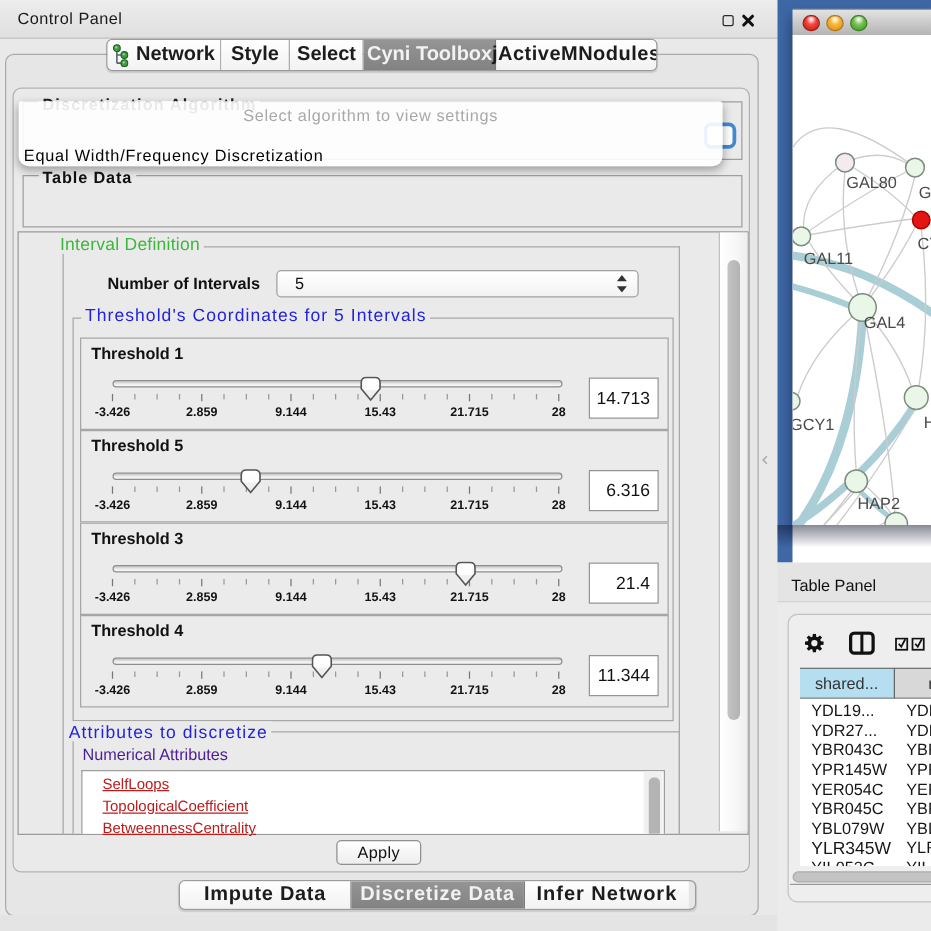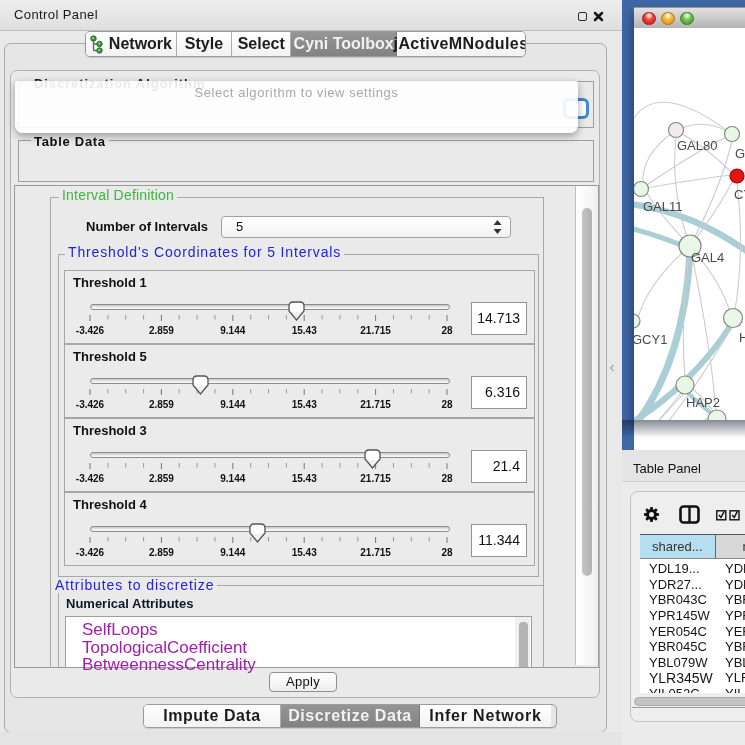--- a/index.html
+++ b/index.html
@@ -11,21 +11,21 @@
   .combo .ctext{position:absolute;left:10px;top:3px;}
   .updown{position:absolute;width:9px;}
   .seg{position:absolute;top:0;bottom:0;display:flex;align-items:center;justify-content:center;font-size:16px;font-weight:bold;color:#1c1c1c;border-right:1px solid #aeaeae;background:linear-gradient(#ffffff,#f2f2f2);}
   .segdark{background:linear-gradient(#959595,#828282);color:#f2f2f2;border-right:1px solid #7a7a7a;}
   .tblock{position:absolute;left:64px;width:469px;height:72px;background:#ebebeb;border:1px solid #a6a6a6;}
   .tlabel{position:absolute;left:8px;top:4px;font-size:13px;font-weight:bold;color:#111;}
   .track{position:absolute;left:25px;top:33px;width:358px;height:4px;border:1px solid #8d8d8d;border-radius:3px;background:linear-gradient(#c3c3c3,#ececec 55%,#fafafa);}
   .vbox{position:absolute;left:406px;top:31px;width:48px;height:31px;background:#fff;border:1px solid #949494;font-size:14px;color:#111;text-align:right;line-height:31px;padding-right:6px;}
   .ticklabels{position:absolute;top:54px;left:0;width:100%;font-size:10px;font-weight:bold;color:#111;}
   .ticklabels span{position:absolute;transform:translateX(-50%);}
-  .listitem{font-size:17px;color:#a21caf;}
+  .listitem{font-size:12px;color:#b91c1c;text-decoration:underline;}
 </style>
 </head>
 <body>
 <div id="stage">
 
   <div class="abs" style="left:0;top:0;width:622px;height:745px;background:#e9e9e9;"></div>
 
   <div class="abs" style="left:0;top:0;width:622px;height:30px;background:linear-gradient(#ededed,#dfdfdf);border-bottom:1px solid #bdbdbd;"></div>
   <div class="abs" style="left:14px;top:7px;font-size:13px;letter-spacing:0.4px;color:#1a1a1a;">Control Panel</div>
   <div class="abs" style="left:578px;top:12px;width:7px;height:7px;border:1.5px solid #2b2b2b;border-radius:2px;"></div>
@@ -66,21 +66,21 @@
 
   <div class="abs" style="left:18px;top:140px;width:574px;height:40px;border:1px solid #9f9f9f;"></div>
   <div class="grouptitle" style="left:31px;top:134px;background:#eaeaea;padding:0 3px;font-weight:bold;letter-spacing:0.7px;color:#111;">Table Data</div>
 
   <div class="abs" style="left:14px;top:185px;width:583px;height:481px;background:#eaeaea;border:1px solid #9a9a9a;"></div>
 
   <div class="abs" style="left:575px;top:186px;width:22px;height:479px;background:linear-gradient(to right,#ffffff,#f7f7f7 60%,#ededed);border-left:1px solid #c0c0c0;"></div>
   <div class="abs" style="left:582px;top:208px;width:10px;height:368px;background:linear-gradient(to right,#c4c4c4,#b2b2b2);border-radius:5px;"></div>
 
   <div class="abs" style="left:50px;top:197px;width:492px;height:470px;border:1px solid #a8a8a8;border-bottom:none;"></div>
-  <div class="grouptitle" style="left:59px;top:186.5px;background:#eaeaea;padding:0 3px;color:#3cb83c;font-size:14px;letter-spacing:0.2px;">Interval Definition</div>
+  <div class="grouptitle" style="left:45px;top:186.5px;background:#eaeaea;padding:0 3px;color:#3cb83c;font-size:14px;letter-spacing:0.2px;">Interval Definition</div>
 
   <div class="abs" style="left:86px;top:219px;font-size:13px;font-weight:bold;color:#111;">Number of Intervals</div>
   <div class="combo" style="left:221px;top:216px;width:288px;height:20px;">
     <span class="ctext" style="top:2px;left:14px;">5</span>
     <svg class="updown" style="right:8px;top:3px;" width="9" height="14" viewBox="0 0 9 14">
         <path d="M4.5,0 L8.5,5 L0.5,5 Z" fill="#333"></path>
         <path d="M4.5,14 L8.5,9 L0.5,9 Z" fill="#333"></path>
       </svg>
   </div>
 
@@ -271,21 +271,21 @@
             <stop offset="0.56" stop-color="#f1f1f1"></stop>
             <stop offset="1" stop-color="#ededed"></stop>
           </linearGradient>
         </defs>
     </svg>
     <div class="vbox">11.344</div>
   </div>
 
   <div class="abs" style="left:58px;top:585px;width:484px;height:81px;border:1px solid #a8a8a8;border-bottom:none;"></div>
   <div class="grouptitle" style="left:52px;top:577px;background:#eaeaea;padding:0 3px;color:#2222dd;font-size:14px;letter-spacing:0.9px;">Attributes to discretize</div>
-  <div class="abs" style="left:66px;top:596px;font-size:13px;font-weight:bold;color:#0f172a;">Numerical Attributes</div>
+  <div class="abs" style="left:66px;top:596px;font-size:13px;font-weight:normal;color:#4c1d95;">Numerical Attributes</div>
 
   <div class="abs" style="left:65px;top:616px;width:465px;height:50px;background:#fff;border:1px solid #9e9e9e;border-bottom:none;">
     <div class="abs" style="right:1px;top:0;width:15px;height:50px;background:#f0f0f0;"></div>
     <div class="abs" style="right:3px;top:5px;width:9px;height:45px;background:#b4b4b4;border-radius:4px 4px 0 0;"></div>
     <div class="listitem abs" style="left:16px;top:3px;">SelfLoops</div>
     <div class="listitem abs" style="left:16px;top:20.5px;">TopologicalCoefficient</div>
     <div class="listitem abs" style="left:16px;top:38px;">BetweennessCentrality</div>
   </div>
 
   <div class="abs" style="left:269px;top:672px;width:66px;height:18px;background:linear-gradient(#ffffff,#ededed);border:1px solid #8f8f8f;border-radius:4px;font-size:13px;color:#111;text-align:center;line-height:18px;letter-spacing:0.3px;">Apply</div>
@@ -297,20 +297,21 @@
   </div>
 
   <div class="abs" style="left:0;top:732px;width:622px;height:13px;background:#e4e4e4;"></div>
 
   <svg class="abs" style="left:609px;top:364px;" width="6" height="8" viewBox="0 0 6 8">
       <path d="M4.5,1 L1.5,4 L4.5,7" fill="none" stroke="#a8a8a8" stroke-width="1.2"></path>
     </svg>
 
   <div class="abs" style="left:15px;top:81px;width:563px;height:52px;background:rgba(255,255,255,0.90);border-radius:2px 2px 8px 8px;box-shadow:0 3px 8px rgba(0,0,0,0.35);z-index:30;">
     <div style="position:absolute;left:0;top:3.5px;width:100%;text-align:center;font-size:13px;letter-spacing:0.55px;color:#a8a8a8;">Select algorithm to view settings</div>
+    <div style="position:absolute;left:4px;top:36px;font-size:13px;letter-spacing:0.64px;color:#000;">Equal Width/Frequency Discretization</div>
   </div>
 
   <div class="abs" style="left:622px;top:0;width:123px;height:450px;background:#3e67a5;"></div>
 
   <div class="abs" style="left:634px;top:7px;width:111px;height:413px;box-shadow:0 7px 10px rgba(5,10,35,0.55);"></div>
   <div class="abs" style="left:634px;top:7px;width:111px;height:20px;background:linear-gradient(#e2e2e2,#b4b4b4);border-top:1px solid #999;border-bottom:1px solid #757575;"></div>
 
   <div class="abs" style="left:642px;top:11.5px;width:11.5px;height:11.5px;border-radius:50%;background:radial-gradient(circle at 50% 22%,rgba(255,255,255,0.95) 0%,rgba(255,255,255,0) 38%),radial-gradient(circle at 50% 35%,#f87168 0%,#e6352b 55%,#b81910 100%);border:0.5px solid #9a2019;"></div>
   <div class="abs" style="left:661px;top:11.5px;width:11.5px;height:11.5px;border-radius:50%;background:radial-gradient(circle at 50% 22%,rgba(255,255,255,0.95) 0%,rgba(255,255,255,0) 38%),radial-gradient(circle at 50% 35%,#ffd34f 0%,#f0a72e 55%,#cf8716 100%);border:0.5px solid #ad7717;"></div>
   <div class="abs" style="left:680px;top:11.5px;width:11.5px;height:11.5px;border-radius:50%;background:radial-gradient(circle at 50% 22%,rgba(255,255,255,0.95) 0%,rgba(255,255,255,0) 38%),radial-gradient(circle at 50% 35%,#a4dc82 0%,#62b43e 55%,#45962c 100%);border:0.5px solid #3c7d26;"></div>

